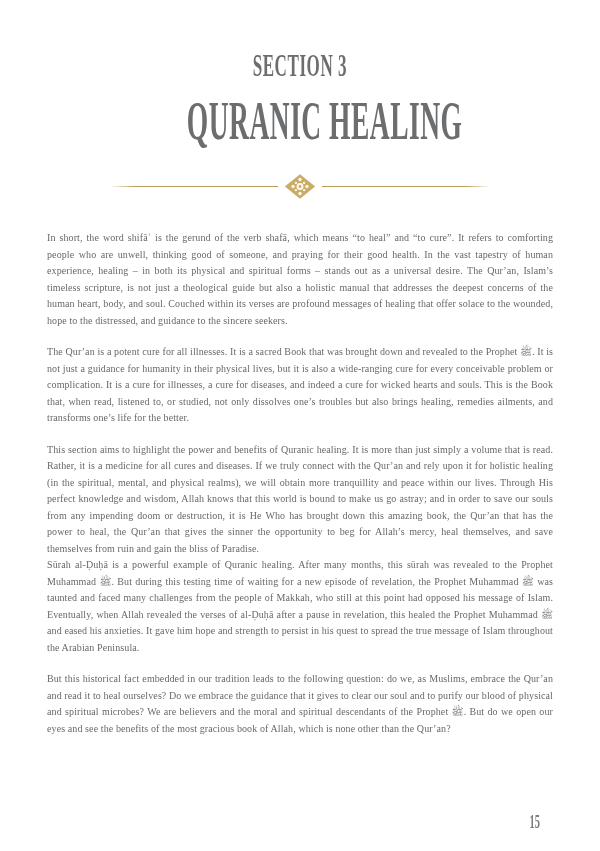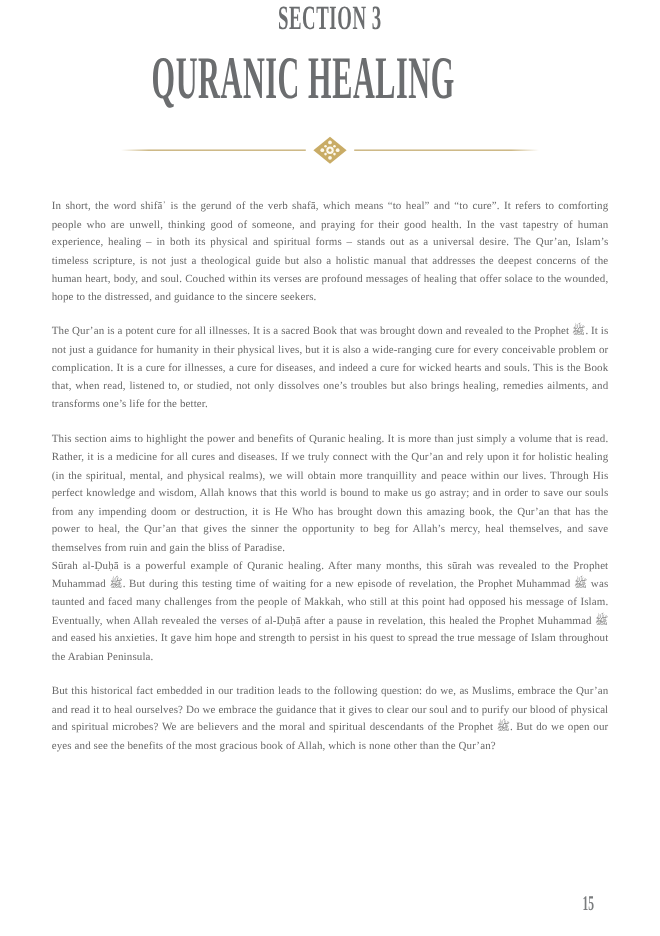--- a/index.html
+++ b/index.html
@@ -10,41 +10,42 @@
   .page {
     position: relative;
     width: 600px;
     height: 851px;
     margin: 0 auto;
     background: #ffffff;
     overflow: hidden;
     font-family: "Liberation Serif", "DejaVu Serif", serif;
   }
   .page-header {
+    padding-top: 50px;
     text-align: center;
   }
   .kicker-wrap {
     text-align: center;
     line-height: 1;
   }
   .kicker {
     display: inline-block;
     font-family: "Liberation Serif", "DejaVu Serif", serif;
     font-weight: 700;
     font-size: 31px;
     line-height: 1;
     letter-spacing: 1px;
     color: #6b6d6f;
     transform: scaleX(0.55);
     transform-origin: 50% 50%;
     white-space: nowrap;
   }
   .title-wrap {
     margin: 12px 0 16px 0;
-    text-align: left;
+    text-align: right;
     line-height: 1;
   }
   .title {
     display: inline-block;
     font-family: "Liberation Serif", "DejaVu Serif", serif;
     font-weight: 700;
     font-size: 55px;
     line-height: 1;
     letter-spacing: 1px;
     color: #6b6d6f;

